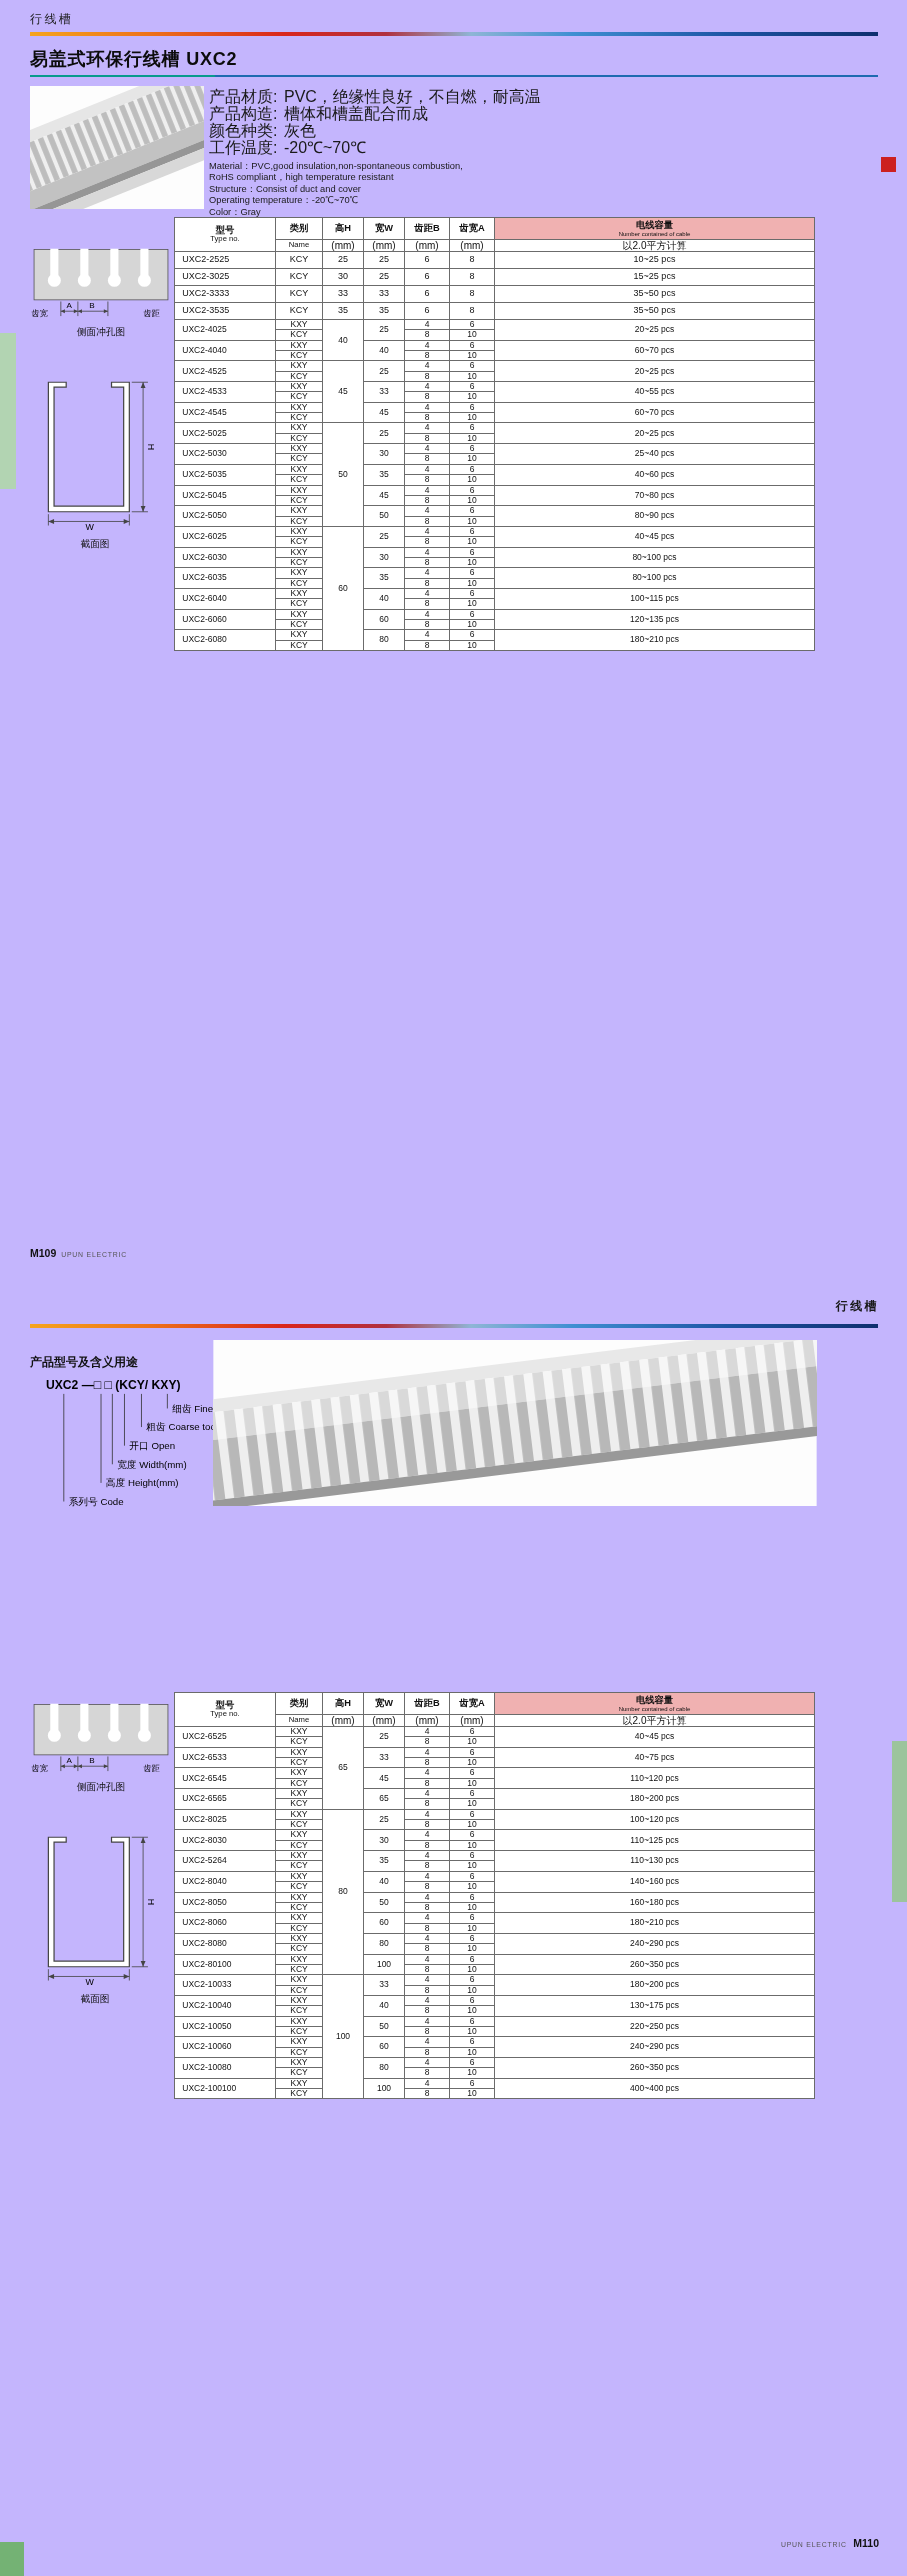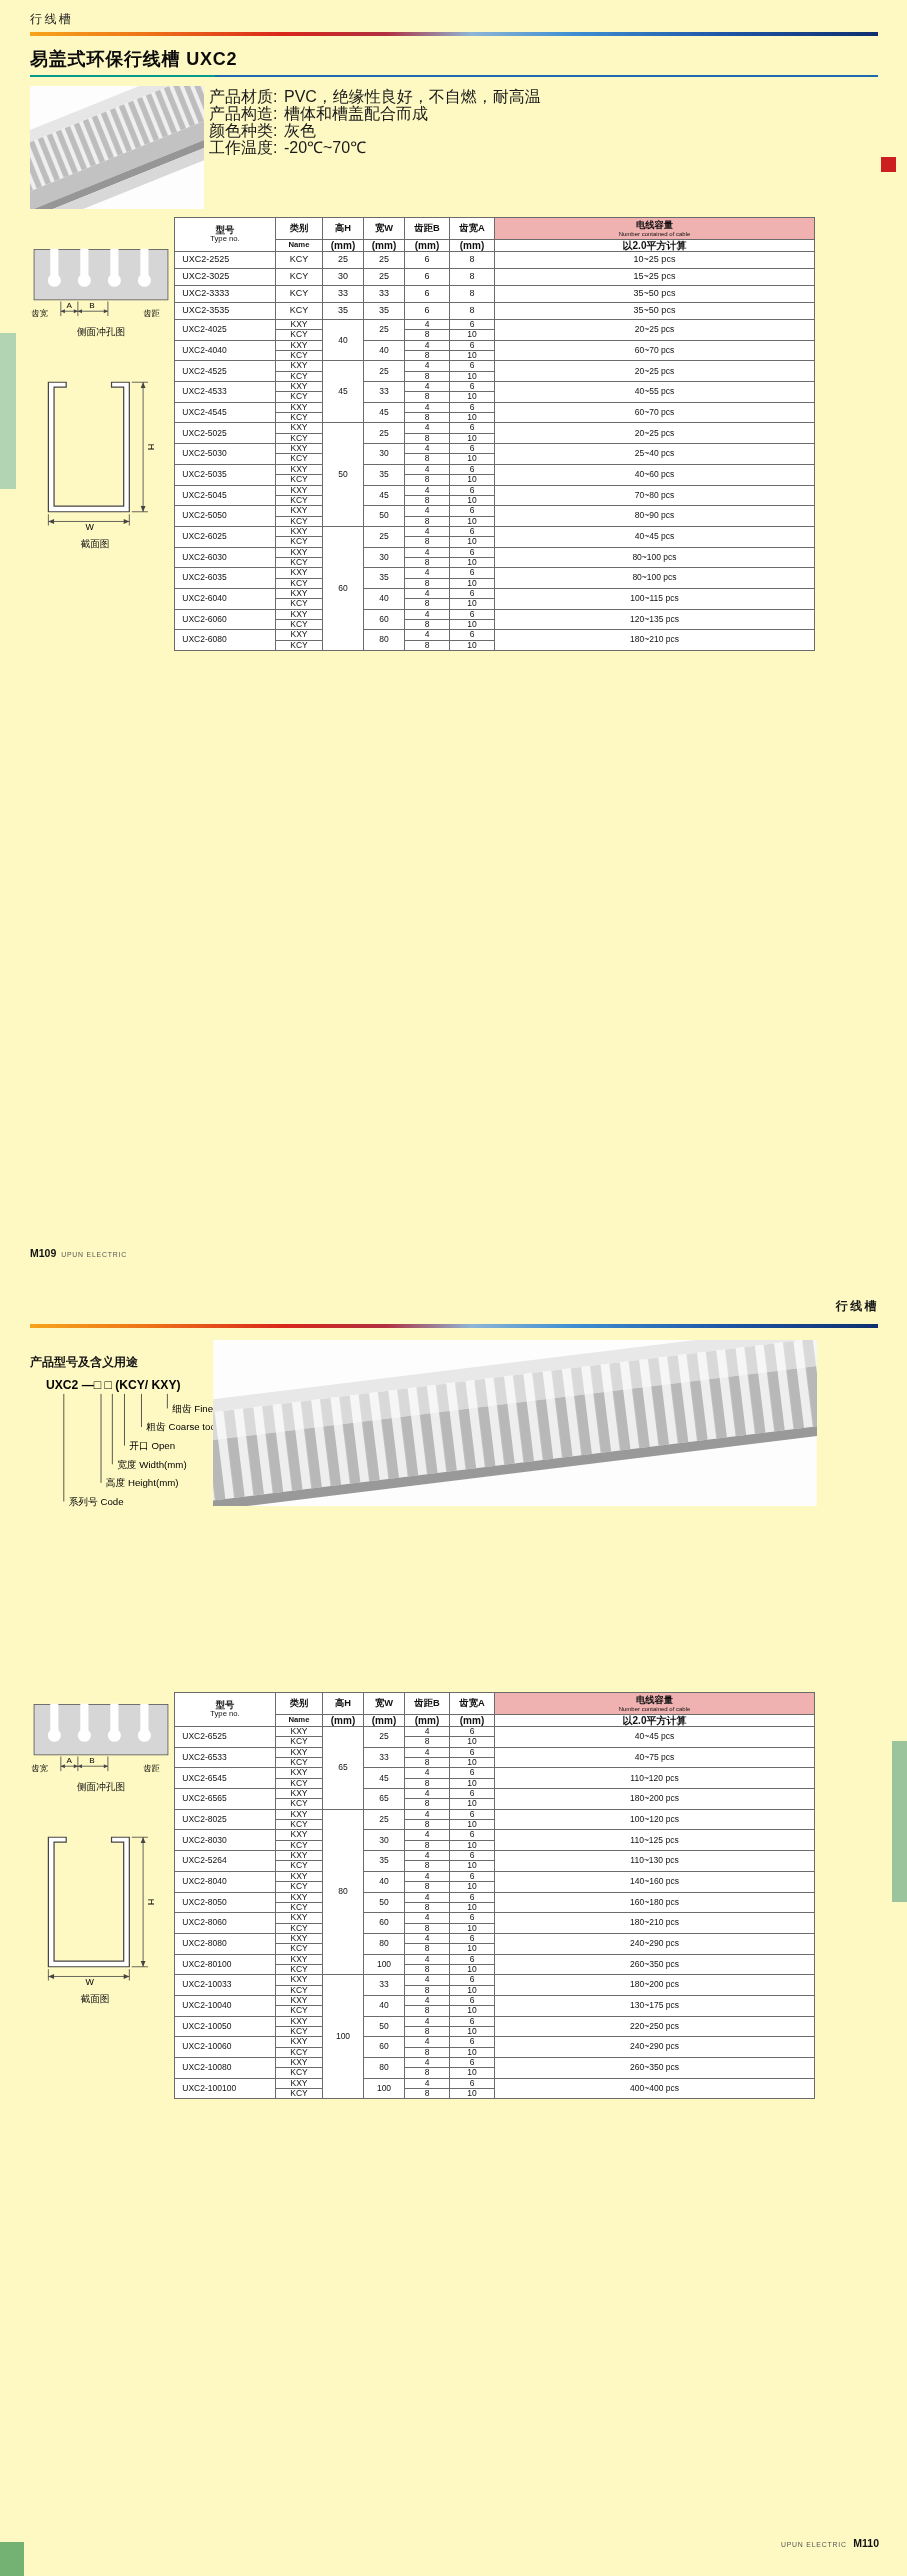--- a/index.html
+++ b/index.html
@@ -1,36 +1,36 @@
 <!DOCTYPE html>
 <html style="font-size:13px"><head>
 <meta charset="utf-8">
 <style>
   * { box-sizing: border-box; margin: 0; padding: 0; }
   body { width: 908px; background: #ffffff; font-family: "Liberation Sans", sans-serif; color: #111; }
   .abs { position: absolute; }
-  .page { position: relative; width: 908px; height: 1288px; background: #fef9c3; overflow: hidden; }
+  .page { position: relative; width: 908px; height: 1288px; background: #c4b5fd; overflow: hidden; }
 
   
   .section-label { font-size: 12px; letter-spacing: 2.4px; color: #1a1a1a; font-weight: 500; }
   .grad-bar { height: 4px;
     background: linear-gradient(90deg,#f6a41d 0%,#ee7219 14%,#d9261c 30%,#b03040 42%,#8fb5d5 52%,#3f8fd2 64%,#1e55a5 82%,#0f2f6e 100%); }
   .page-title { font-size: 18px; font-weight: bold; color: #0c0c0c; letter-spacing: 0.8px; }
   .title-line { height: 2.4px; background: linear-gradient(90deg, #089a8c 0 185px, #1e6ab0 185px 100%); }
 
   
   .specs-cn { font-size: 16px; line-height: 17px; color: #1a1a1a; }
   .specs-cn .lab { margin-right: 6.5px; }
   .specs-en { font-size: 9.3px; line-height: 11.4px; color: #1a1a1a; }
 
   
   .spec-table { border-collapse: collapse; width: 641px; table-layout: fixed; background: #fff; font-size: 9px; }
   .spec-table th, .spec-table td { border: 0.8px solid #6b6b6b; padding: 0 2.4px; text-align: center; vertical-align: middle; line-height: 1.1; }
   .spec-table thead tr.h1 th { height: 22px; }
-  .spec-table thead tr.h2 th { height: 12px; font-weight: bold; }
+  .spec-table thead tr.h2 th { height: 12px; font-weight: normal; }
   .th-cn { font-size: 9.3px; font-weight: bold; }
   .th-en { font-size: 7.7px; font-weight: normal; }
   .th-unit, .th-note { font-size: 10px; }
   .th-cap { background: #f0b1b1; }
   .th-cap .cap-cn { font-size: 9.3px; font-weight: bold; }
   .th-cap .cap-en { font-size: 6px; font-weight: normal; line-height: 1; }
   .spec-table td.type { text-align: left; padding-left: 7.3px; }
   .spec-table tr.r-single td { height: 17px; }
   .spec-table tr.r-sub td { height: 9px; font-size: 8.5px; }
 
@@ -84,20 +84,27 @@
     </svg>
   </div>
 
   <div class="abs specs-cn" style="left:209px; top:88px;">
     <div><span class="lab">产品材质:</span><span>PVC，绝缘性良好，不自燃，耐高温</span></div>
     <div><span class="lab">产品构造:</span><span>槽体和槽盖配合而成</span></div>
     <div><span class="lab">颜色种类:</span><span>灰色</span></div>
     <div><span class="lab">工作温度:</span><span>-20℃~70℃</span></div>
   </div>
 
+  <div class="abs specs-en" style="left:209px; top:161px;">
+    <div>Material：PVC,good insulation,non-spontaneous combustion,</div>
+    <div>RoHS compliant，high temperature resistant</div>
+    <div>Structure：Consist of duct and cover</div>
+    <div>Operating temperature：-20℃~70℃</div>
+    <div>Color：Gray</div>
+  </div>
 
   <div class="abs red-mark" style="left:881px; top:157px; width:14.6px; height:14.6px;"></div>
   <div class="abs tab-green" style="left:0; top:333px; width:16px; height:156px;"></div>
 
   <div class="abs diagrams" style="left:30px; top:243px;">
     <svg width="142" height="78" viewBox="0 0 175 96">
       <rect x="5" y="8" width="165" height="62" fill="#d6d6d6" stroke="#555"></rect>
       <rect x="25" y="7" width="10" height="35" fill="#ffffff"></rect>
         <circle cx="30" cy="46" r="8" fill="#ffffff"></circle>
       <rect x="62" y="7" width="10" height="35" fill="#ffffff"></rect>

